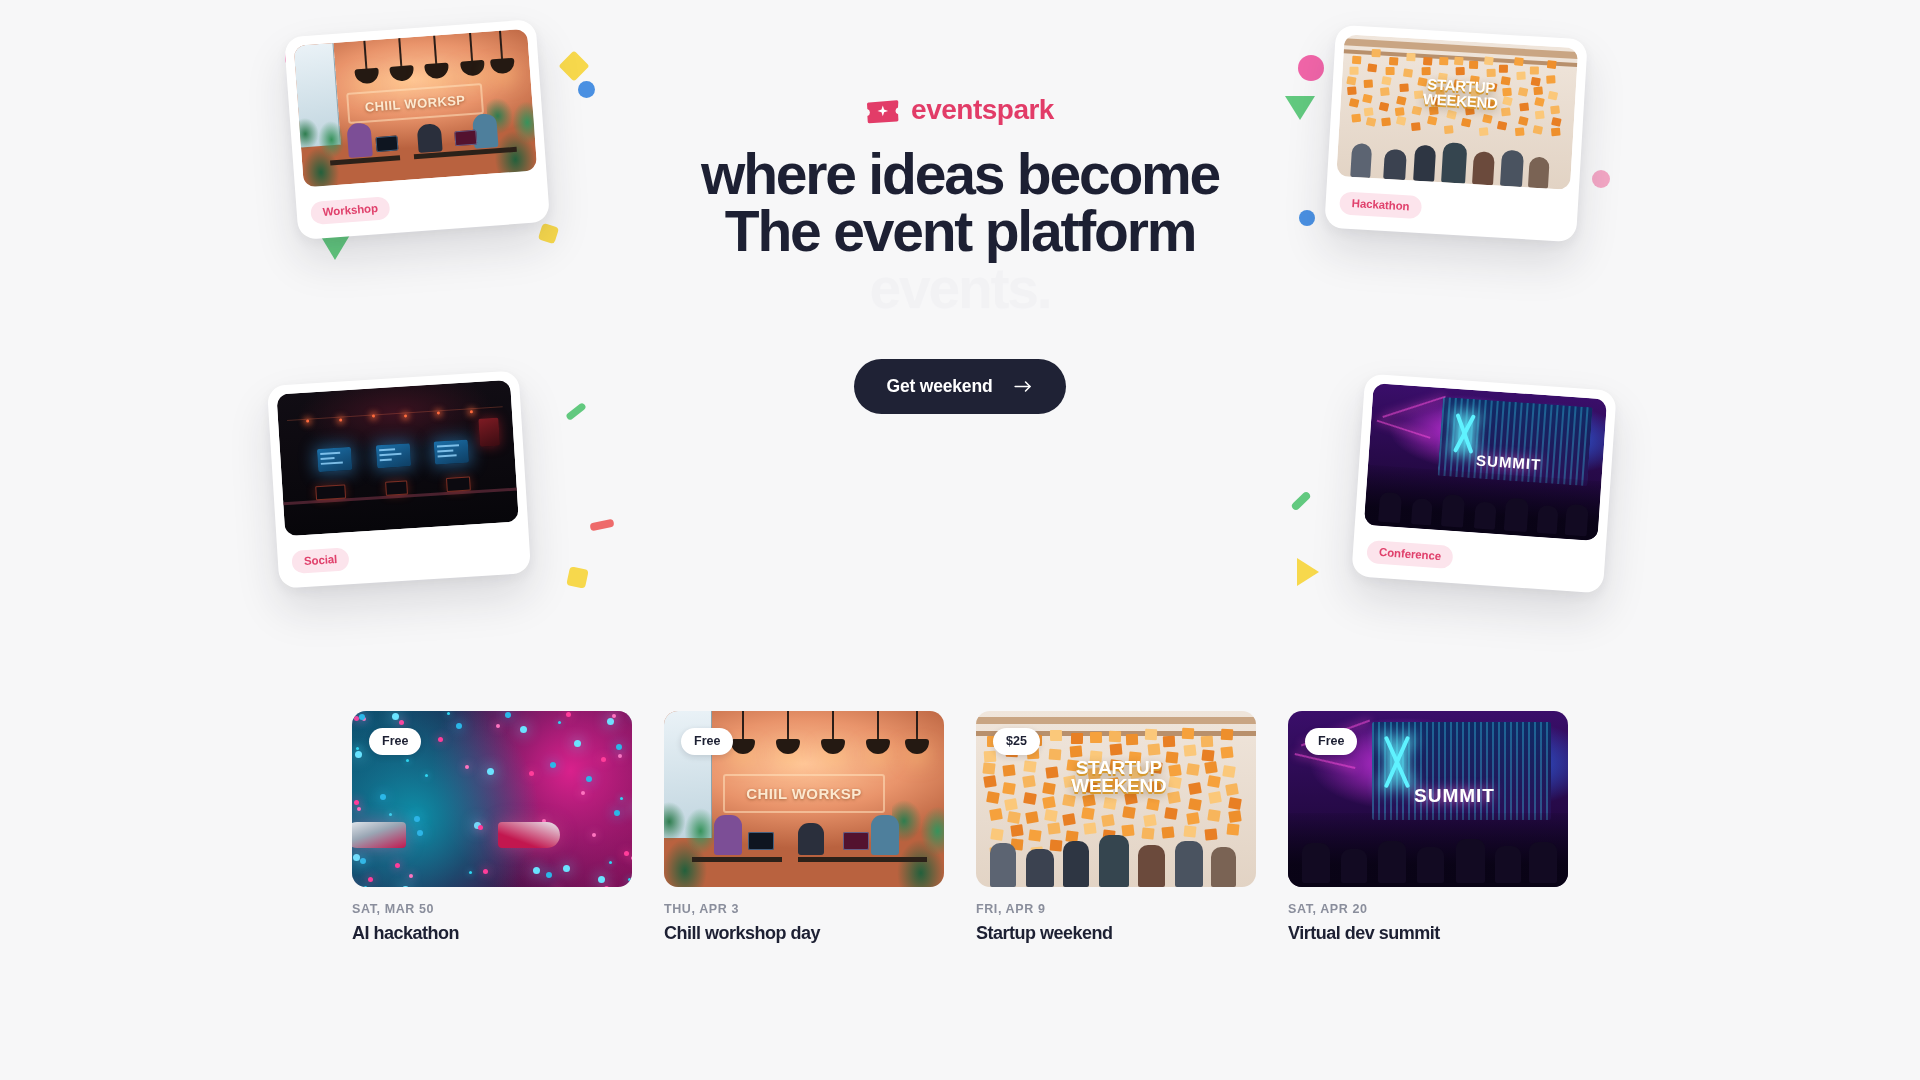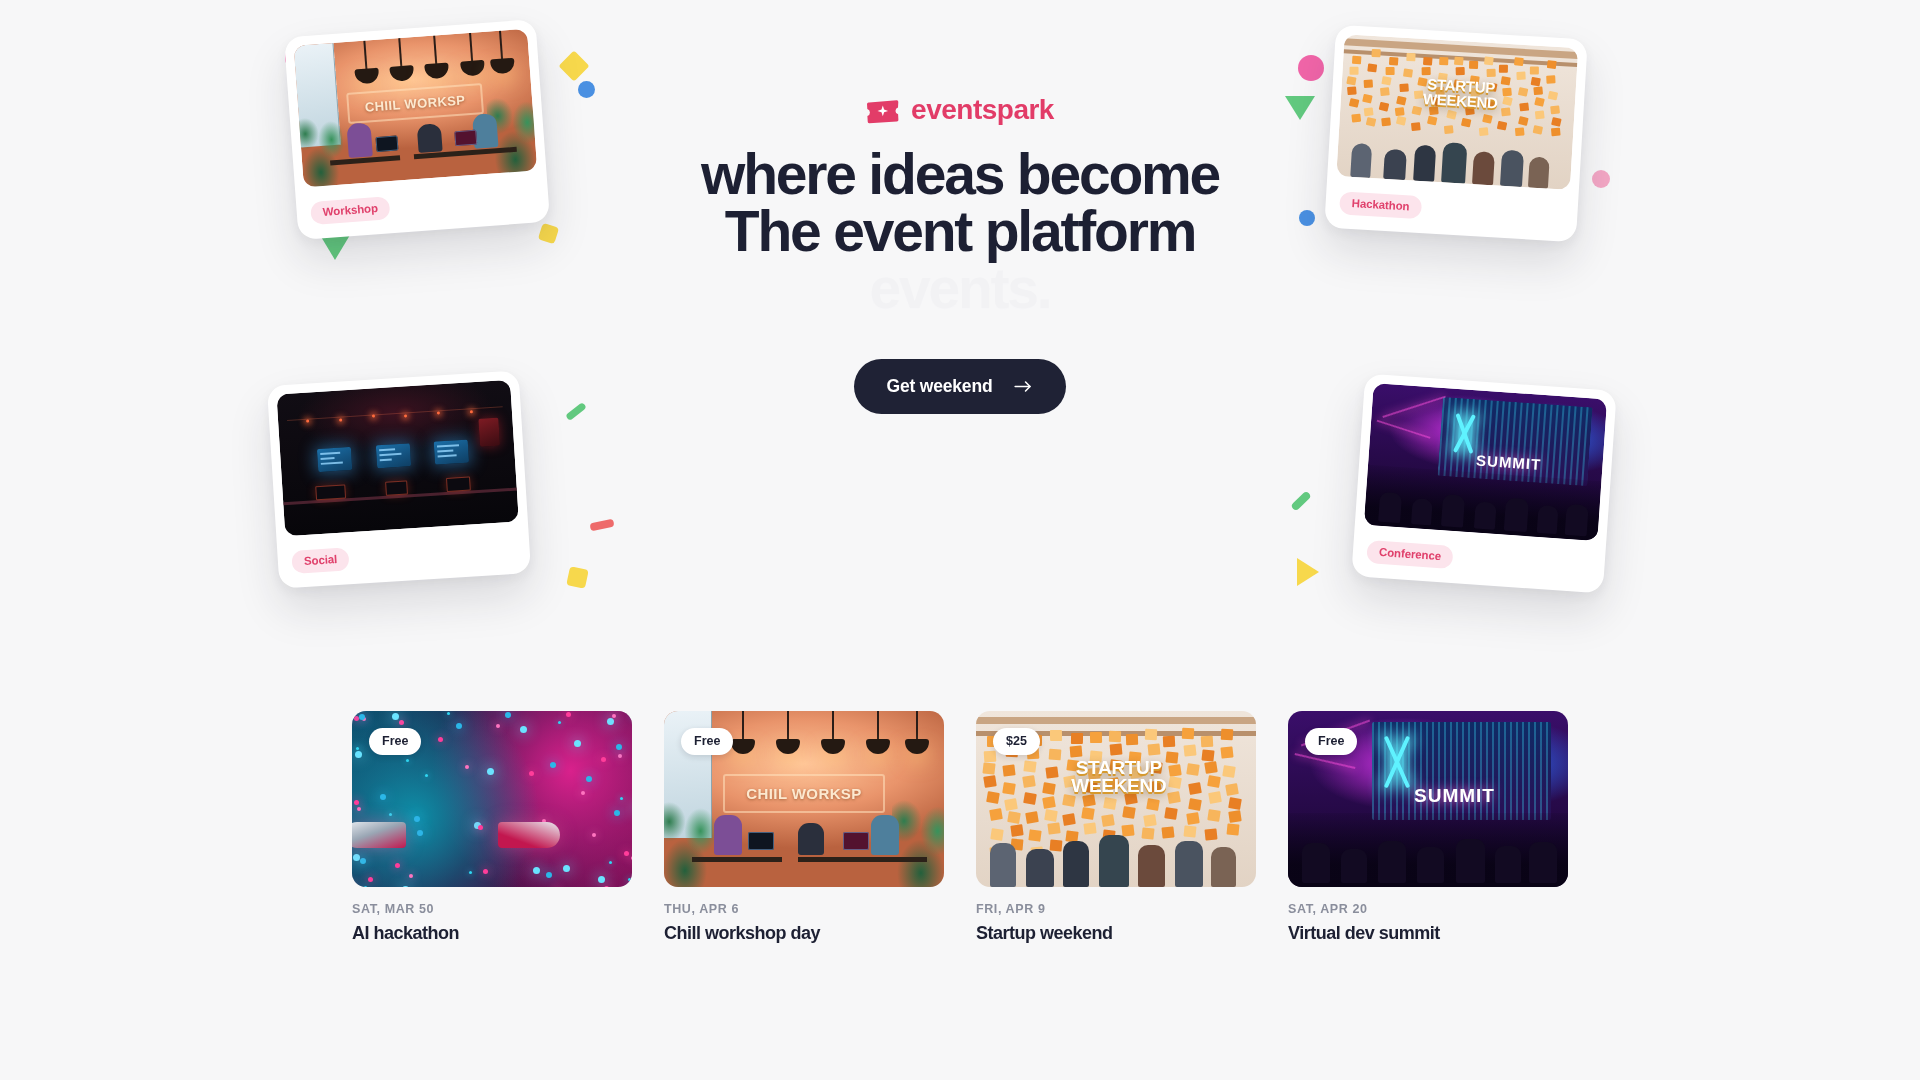--- a/index.html
+++ b/index.html
@@ -746,21 +746,21 @@
               <div class="plant" style="right:-8px; bottom:-12px; width:60px; height:100px;"></div>
               <div class="desk" style="left:10%; width:32%;"></div>
               <div class="desk" style="left:48%; width:46%;"></div>
               <div class="person" style="left:18%; background:#7C4E96; width:28px; height:40px;"></div>
               <div class="person" style="left:48%; background:#2A2F3C; width:26px; height:32px;"></div>
               <div class="person" style="left:74%; background:#4E7F9C; width:28px; height:40px;"></div>
               <div class="mon" style="left:30%; width:26px; height:18px;"></div>
               <div class="mon" style="left:64%; width:26px; height:18px; background:#53122F;"></div>
             </div>
           </div>
-          <div class="ev-date">THU, APR 6</div>
+          <div class="ev-date">THU, APR 3</div>
           <div class="ev-title">Chill workshop day</div>
         </div>
 
         <div class="ev-card">
           <div class="ev-thumb">
             <span class="price-badge">$25</span>
             <div class="art art-hack">
               <div class="beam" style="top:6px;"></div>
               <div class="beam" style="top:20px; height:5px; background:#B8906C;"></div>
               <div class="notes" id="hack-notes-2">

